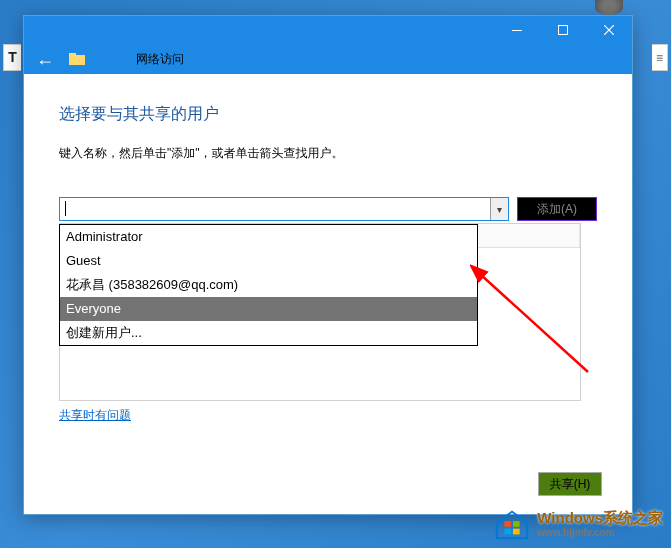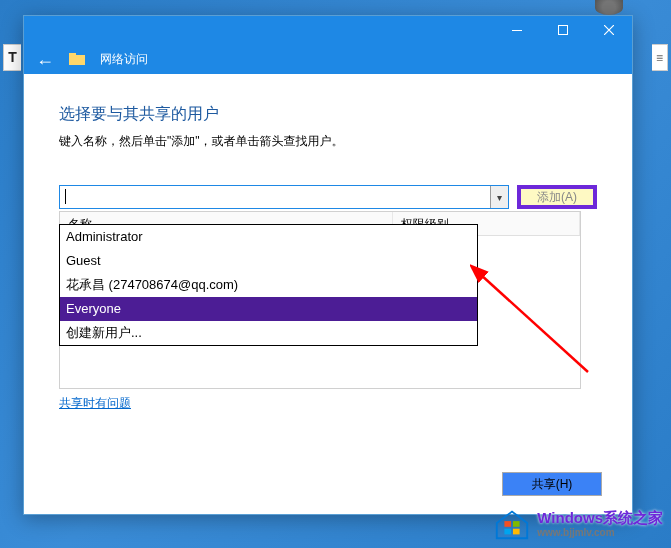--- a/index.html
+++ b/index.html
@@ -47,30 +47,30 @@
     .header-row {
       height: 30px;
       background: #1e88e5;
       display: flex;
       align-items: center;
       padding: 0 12px;
       gap: 15px;
     }
     .back-arrow { color: #fff; font-size: 18px; cursor: pointer; }
     .folder-icon { width: 16px; height: 14px; display:inline-block; }
-    .window-title { color: #ffffff; font-size: 12px; }
+    .window-title { color: #000000; font-size: 12px; margin-left: 36px; }
     .content {
       padding: 30px 35px 20px;
       position: relative;
       height: calc(100% - 58px);
     }
     .heading {
       color: #1e5aa0;
       font-size: 16px;
-      margin-bottom: 8px;
+      margin-bottom: 20px;
       font-weight: normal;
     }
     .subtext {
       font-size: 12px;
       color: #000;
       margin-bottom: 35px;
     }
     .input-row {
       display: flex;
       gap: 8px;
@@ -97,43 +97,43 @@
       display: flex;
       align-items: center;
       justify-content: center;
       cursor: pointer;
       font-size: 10px;
       color: #444;
     }
     .add-btn {
       width: 80px;
       height: 24px;
-      background: #fef9c3;
-      border: 4px solid #6d28d9;
+      background: #000000;
+      border: 1px solid #6d28d9;
       color: #888;
       font-size: 12px;
       cursor: not-allowed;
     }
     .dropdown {
       position: absolute;
       left: 35px;
       top: 208px;
       width: 419px;
       background: #fff;
       border: 1px solid #000;
       z-index: 10;
     }
     .dropdown-item {
       padding: 4px 6px;
       font-size: 13px;
       cursor: pointer;
       line-height: 16px;
     }
     .dropdown-item.selected {
-      background: #4c1d95;
+      background: #737373;
       color: #fff;
     }
     .user-table {
       margin-top: 2px;
       border: 1px solid #d0d0d0;
       height: 178px;
       width: 522px;
       background: #fff;
       position: relative;
     }
@@ -159,23 +159,23 @@
       display: inline-block;
     }
     .footer {
       position: absolute;
       bottom: 18px;
       right: 30px;
       display: flex;
       gap: 10px;
     }
     .footer-btn {
-      width: 100px;
+      width: 64px;
       height: 24px;
-      background: #3b82f6;
+      background: #4d7c0f;
       border: 1px solid #aaa;
       font-size: 12px;
       cursor: pointer;
     }
     .back-window-edge {
       position: absolute;
       left: 3px;
       top: 44px;
       width: 18px;
       height: 27px;
@@ -221,21 +221,21 @@
       display: flex;
       align-items: center;
       gap: 6px;
       z-index: 100;
     }
     .wm-logo {
       width: 38px; height: 38px;
     }
     .wm-text {
       font-weight: bold;
-      color: #6d28d9;
+      color: #a16207;
       font-size: 15px;
       line-height: 1.2;
       text-shadow: 0 0 3px #fff;
     }
     .wm-url {
       font-size: 10px;
       color: #777;
       font-weight: bold;
     }
     .cursor-caret {
@@ -311,21 +311,21 @@
     <a class="trouble-link">共享时有问题</a>
 
     <div class="footer">
       <button class="footer-btn">共享(H)</button>
     </div>
   </div>
 
   <div class="dropdown">
     <div class="dropdown-item">Administrator</div>
     <div class="dropdown-item">Guest</div>
-    <div class="dropdown-item">花承昌 (274708674@qq.com)</div>
+    <div class="dropdown-item">花承昌 (358382609@qq.com)</div>
     <div class="dropdown-item selected">Everyone</div>
     <div class="dropdown-item">创建新用户...</div>
   </div>
 </div>
 
 <svg class="arrow-annotation" width="130" height="120">
   <defs>
     <marker id="ah" markerWidth="10" markerHeight="10" refX="2" refY="3" orient="auto">
       <path d="M0,0 L0,6 L8,3 z" fill="#ff0000"></path>
     </marker>

